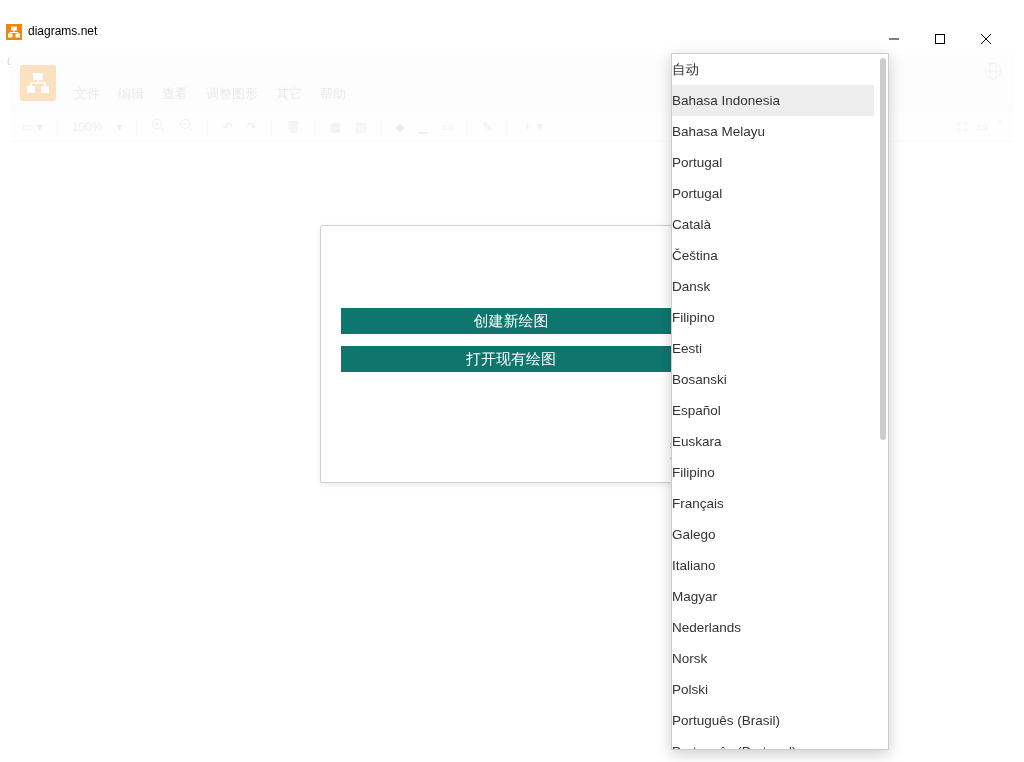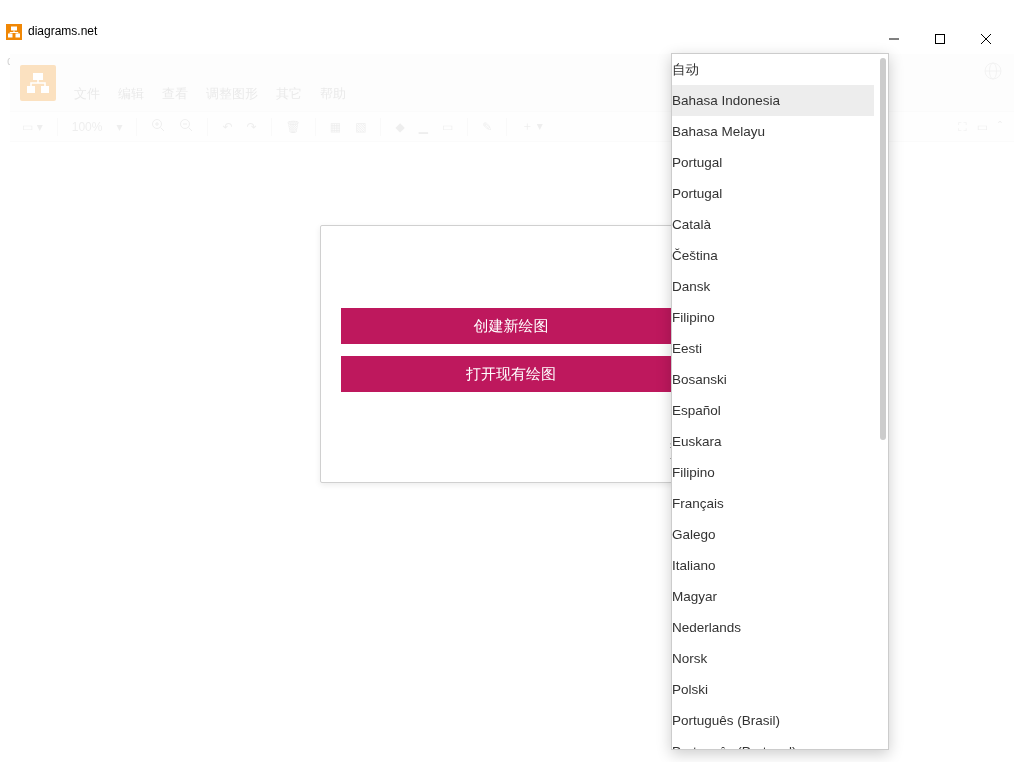--- a/index.html
+++ b/index.html
@@ -25,21 +25,21 @@
   .menubar .globe { position:absolute; right:12px; top:8px; color:#ccc; }
   .toolbar { height: 30px; display: flex; align-items: center; gap: 14px; padding: 0 12px; color: #bbb; font-size: 12px; border-bottom: 1px solid #eee; background:#fbfbfb; }
   .toolbar .sep { width:1px; height:18px; background:#e5e5e5; }
   .toolbar .right { margin-left:auto; display:flex; gap:10px; align-items:center; }
 
   
   .overlay { position: absolute; left:0; top:50px; right:0; bottom:0; background: rgba(255,255,255,0.75); }
 
   
   .splash { position: absolute; left: 320px; top: 225px; width: 382px; height: 258px; background: #fff; border: 1px solid #d0d0d0; border-radius: 2px; padding: 82px 20px 0 20px; box-shadow: 0 2px 6px rgba(0,0,0,0.08); }
-  .primary-btn { display:block; width: 100%; height: 36px; background: #be185d; color: #fff; border: none; font-size: 15px; margin-bottom: 12px; cursor: pointer; }
+  .primary-btn { display:block; width: 100%; height: 26px; background: #0f766e; color: #fff; border: none; font-size: 15px; margin-bottom: 12px; cursor: pointer; }
   .lang-link { position:absolute; right:18px; bottom:12px; font-size:12px; color:#333; width:14px; text-align:center; line-height:14px; }
 
   
   .dropdown { position:absolute; left: 671px; top: 53px; width: 218px; height: 697px; background:#fff; border:1px solid #ccc; box-shadow: 0 4px 14px rgba(0,0,0,0.2); overflow:hidden; z-index: 50; }
   .dropdown-inner { height:100%; overflow-y: hidden; position:relative; }
   .scroll-track { position:absolute; right:2px; top:4px; width:6px; height:382px; background:#ccc; border-radius:3px; }
   .lang-list { list-style:none; padding-right: 14px; }
   .lang-item { height: 31px; display:flex; align-items:center; font-size: 13.5px; cursor: pointer; }
   .lang-item.hover { background: #ededed; }
 

